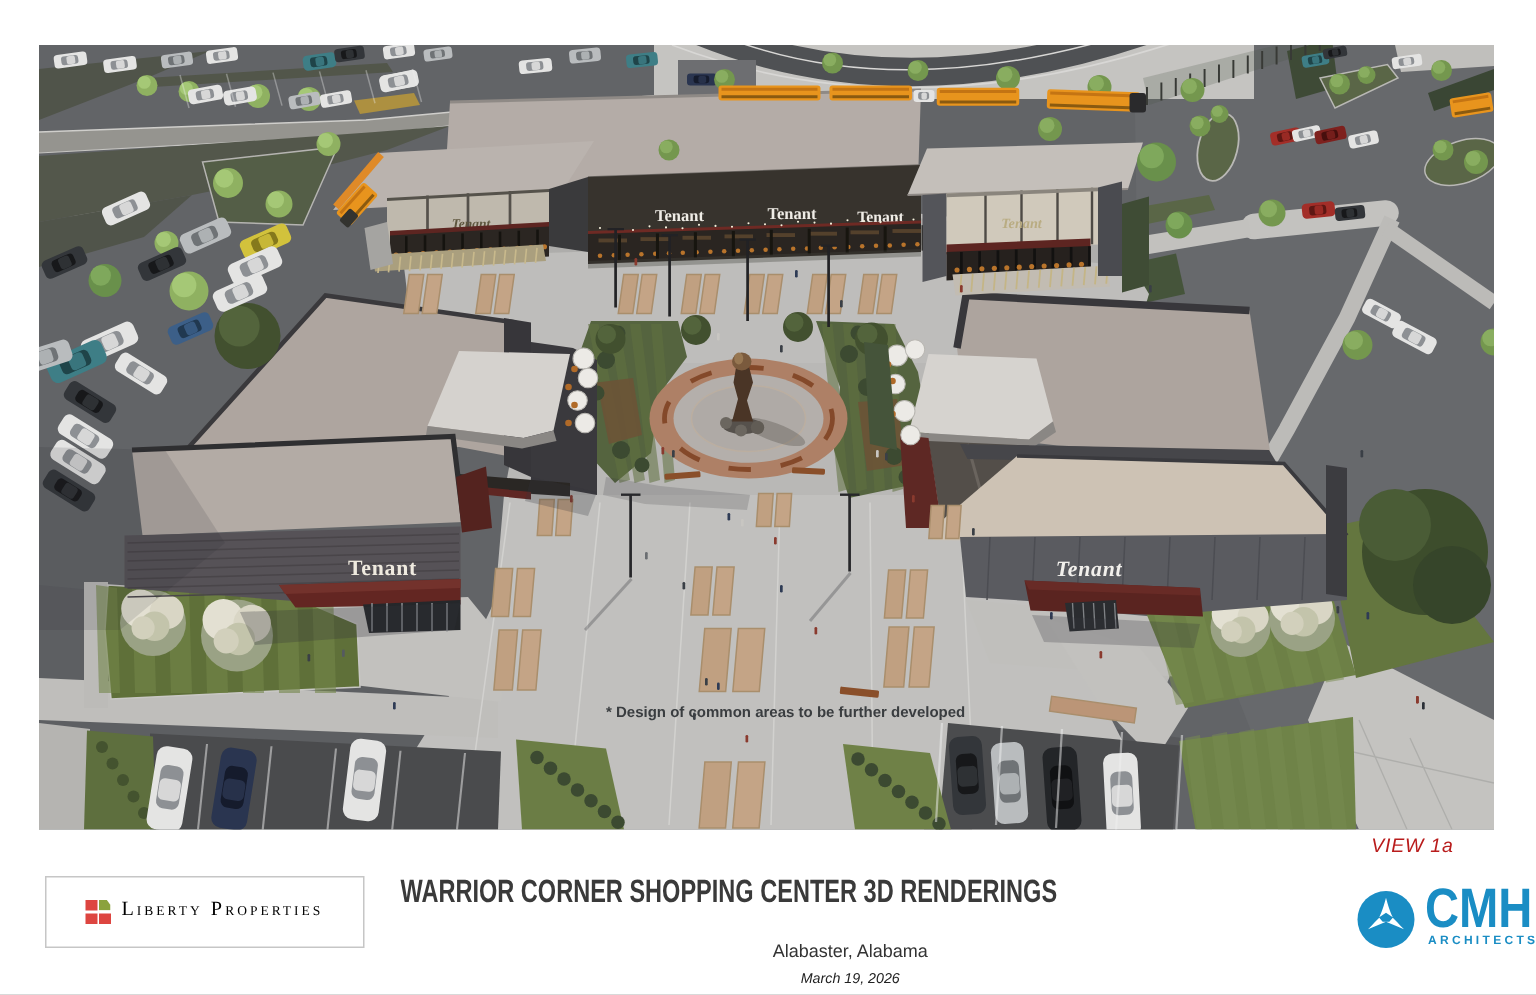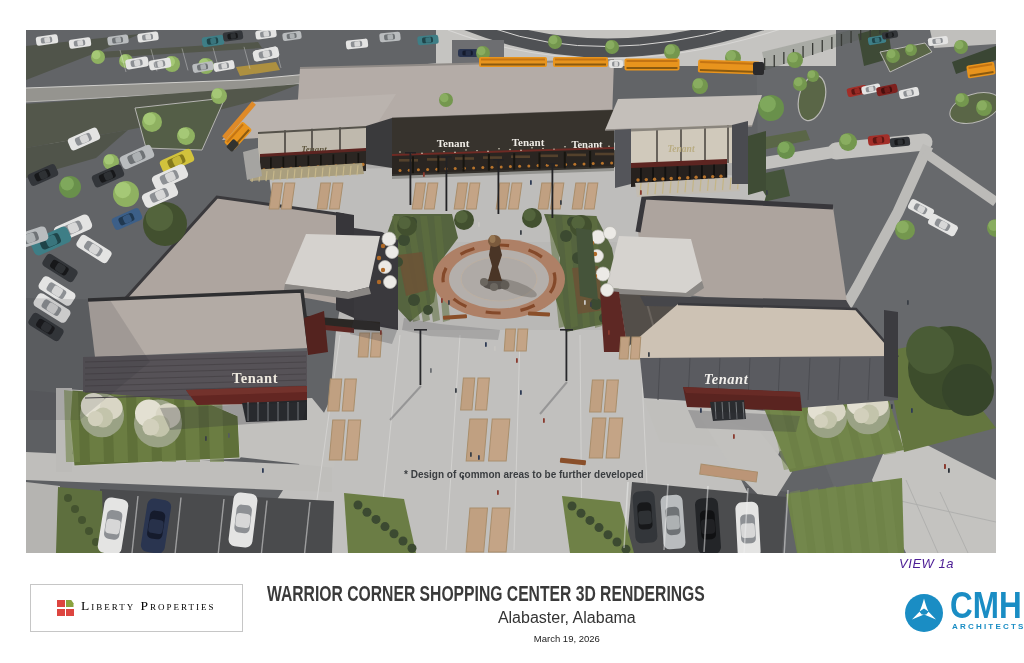--- a/index.html
+++ b/index.html
@@ -1,26 +1,26 @@
 <!DOCTYPE html>
 <html><head>
 <meta charset="utf-8">
 <style>
 html,body{margin:0;padding:0;background:#ffffff;width:1024px;height:663px;overflow:hidden;}
 body{font-family:"Liberation Sans",sans-serif;position:relative;}
 #render{position:absolute;left:26px;top:30px;width:970px;height:523px;}
-#view-label{position:absolute;left:884px;top:556px;width:85px;text-align:center;font-size:13px;font-style:italic;color:#4c1d95;letter-spacing:0.5px;}
+#view-label{position:absolute;left:884px;top:556px;width:85px;text-align:right;font-size:13px;font-style:italic;color:#b91c1c;letter-spacing:0.5px;}
 #liberty{position:absolute;left:30px;top:584px;width:211px;height:46px;background:#fff;border:1px solid #c6c6c6;}
 #liberty .icon{position:absolute;left:26px;top:15px;width:17px;height:16px;}
 #liberty .icon div{position:absolute;}
 #liberty .txt{position:absolute;left:50px;top:13px;font-family:Liberation Serif, serif;font-size:13.5px;color:#000000;letter-spacing:2.0px;font-variant:small-caps;white-space:nowrap;}
 #title-block{position:absolute;left:267px;top:582px;text-align:center;}
 #title-block h1{margin:0;font-size:21.5px;font-weight:bold;color:#3a3a3a;letter-spacing:0;transform:scaleX(0.73);transform-origin:0 0;white-space:nowrap;}
-#title-block .sub{margin-top:2px;font-size:16px;color:#333;}
-#title-block .date{margin-top:6px;font-size:9.5px;color:#222;}
+#title-block .sub{margin-top:20px;font-size:12px;color:#333;}
+#title-block .date{margin-top:6px;font-size:9.5px;font-style:italic;color:#222;}
 #cmh{position:absolute;left:904px;top:591px;width:120px;height:45px;}
 #cmh .word{position:absolute;left:46px;top:-6px;font-size:37px;font-weight:bold;color:#1a8dc4;letter-spacing:0px;font-family:"Liberation Sans",sans-serif;transform:scaleX(0.85);transform-origin:0 0;}
 #cmh .archi{position:absolute;left:48px;top:31px;font-size:8px;font-weight:bold;color:#1a8dc4;letter-spacing:2.2px;}
 </style>
 </head>
 <body>
 
 <svg id="render" viewBox="26 30 970 523" preserveAspectRatio="none">
 
 <rect x="26.0" y="30.0" width="970.0" height="523.0" fill="#626467"></rect>

